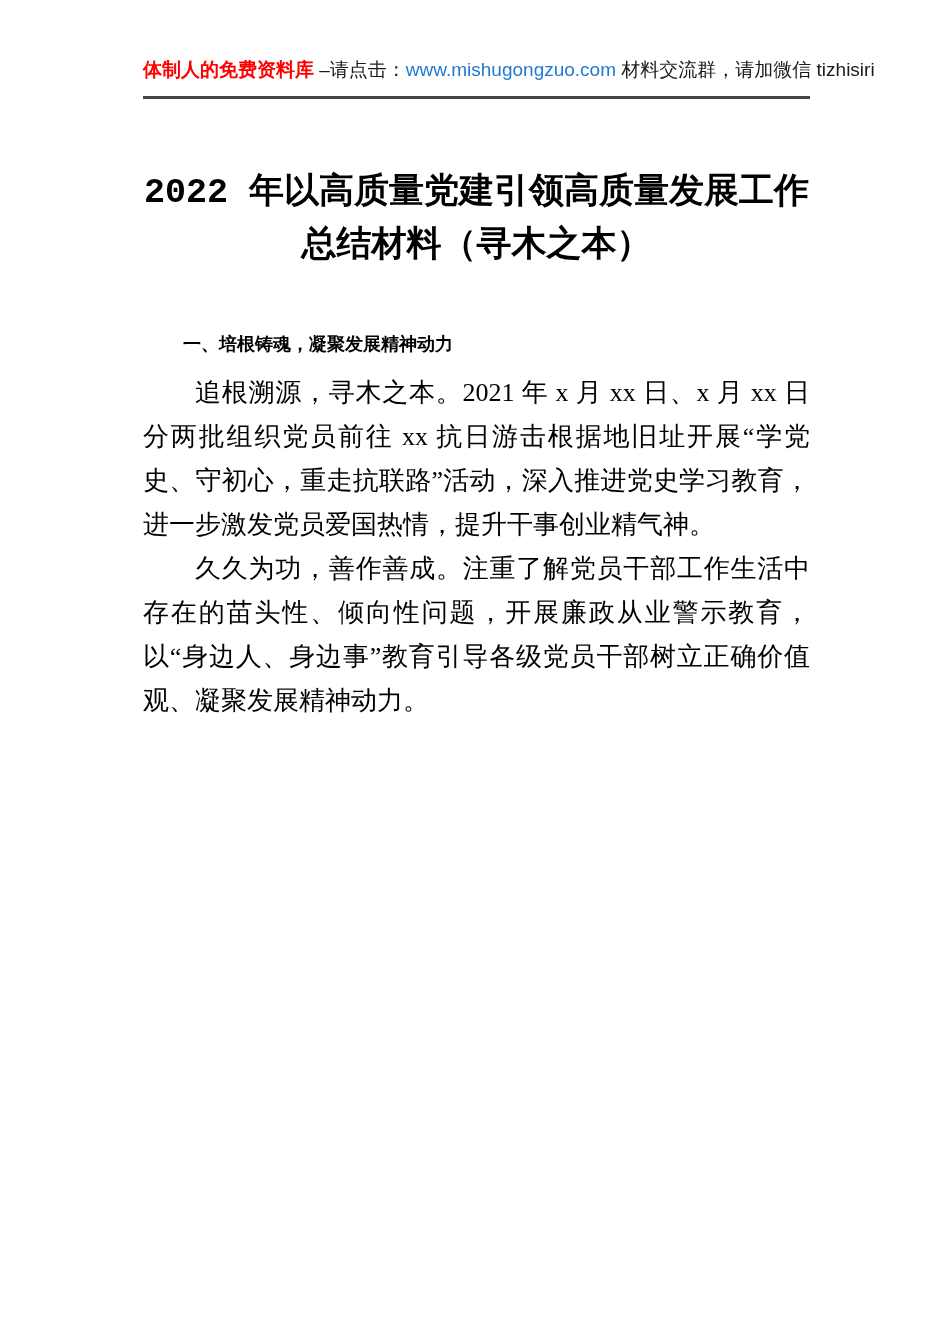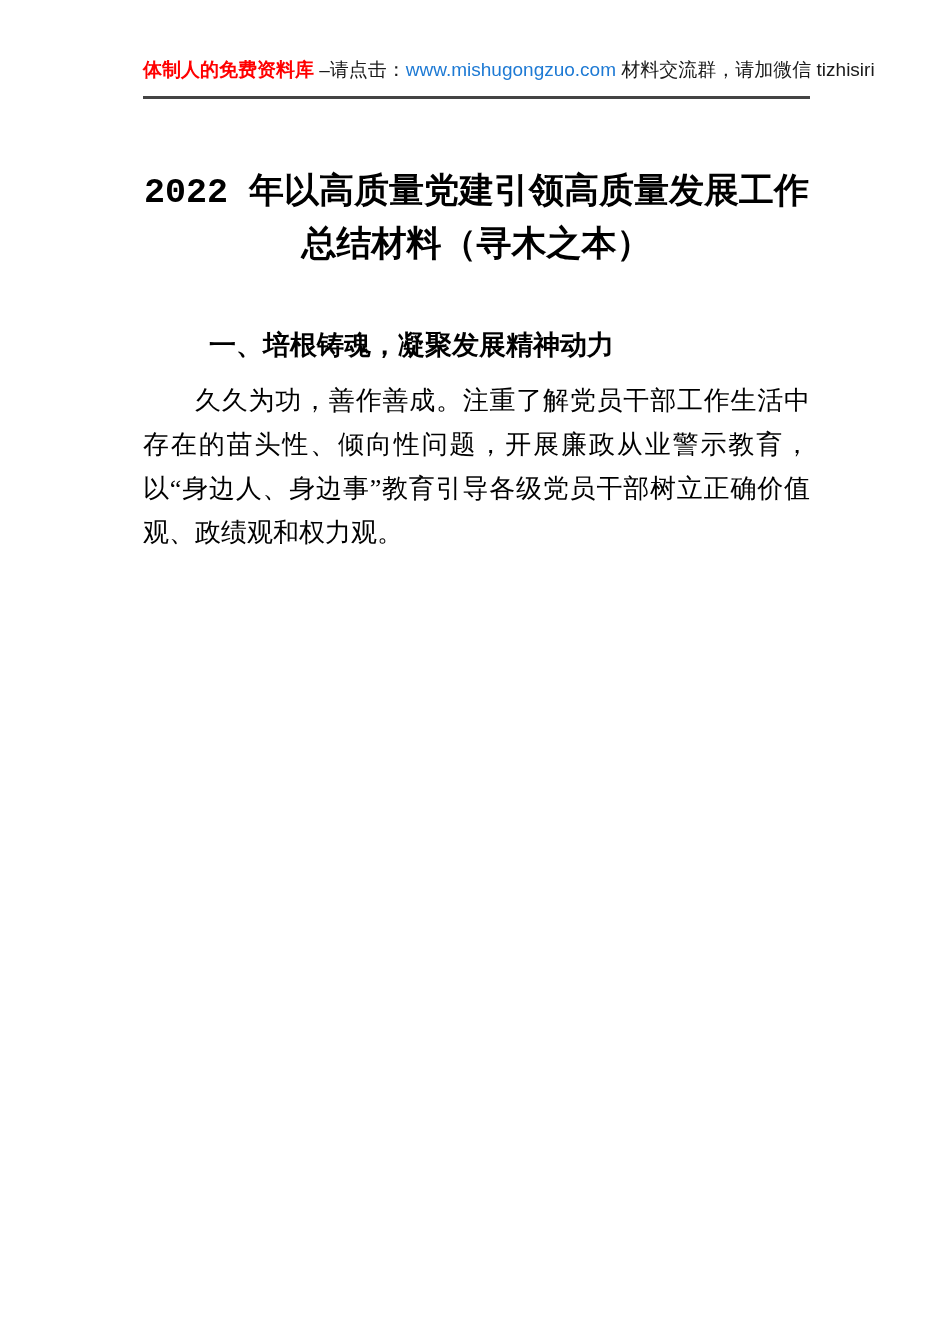--- a/index.html
+++ b/index.html
@@ -62,39 +62,40 @@
     text-align:justify;
     color:#000000;
   }
   .content p{
     text-indent:2em;
     margin:0;
     font-family:"Liberation Serif","DejaVu Serif",serif;
   }
   .content h2{
     text-indent:2em;
-    margin:12px;
-    font-size:27px;
+    margin:4px;
+    font-size:18px;
     line-height:44px;
     font-weight:700;
-    font-family:Liberation Sans, sans-serif;
+    font-family:Liberation Mono, monospace;
   }
 </style>
 </head>
 <body>
 
 <div class="page">
 
   <div class="promo-header">
     <span class="brand">体制人的免费资料库</span><span class="action"> –请点击：</span><a class="url">www.mishugongzuo.com</a><span class="note"> 材料交流群，请加微信 tizhisiri</span>
   </div>
 
   <h1 class="doc-title">
     <span class="title-line">2022 年以高质量党建引领高质量发展工作</span>
     <span class="title-line">总结材料（寻木之本）</span>
   </h1>
 
   <div class="content">
     <h2>一、培根铸魂，凝聚发展精神动力</h2>
-    <p>久久为功，善作善成。注重了解党员干部工作生活中存在的苗头性、倾向性问题，开展廉政从业警示教育，以“身边人、身边事”教育引导各级党员干部树立正确价值观、政绩观和权力观。</p>
+    <p>追根溯源，寻木之本。2021 年 x 月 xx 日、x 月 xx 日分两批组织党员前往 xx 抗日游击根据地旧址开展“学党史、守初心，重走抗联路”活动，深入推进党史学习教育，进一步激发党员爱国热情，提升干事创业精气神。</p>
+    <p>久久为功，善作善成。注重了解党员干部工作生活中存在的苗头性、倾向性问题，开展廉政从业警示教育，以“身边人、身边事”教育引导各级党员干部树立正确价值观、凝聚发展精神动力。</p>
   </div>
 
 </div>
 
 </body></html>

